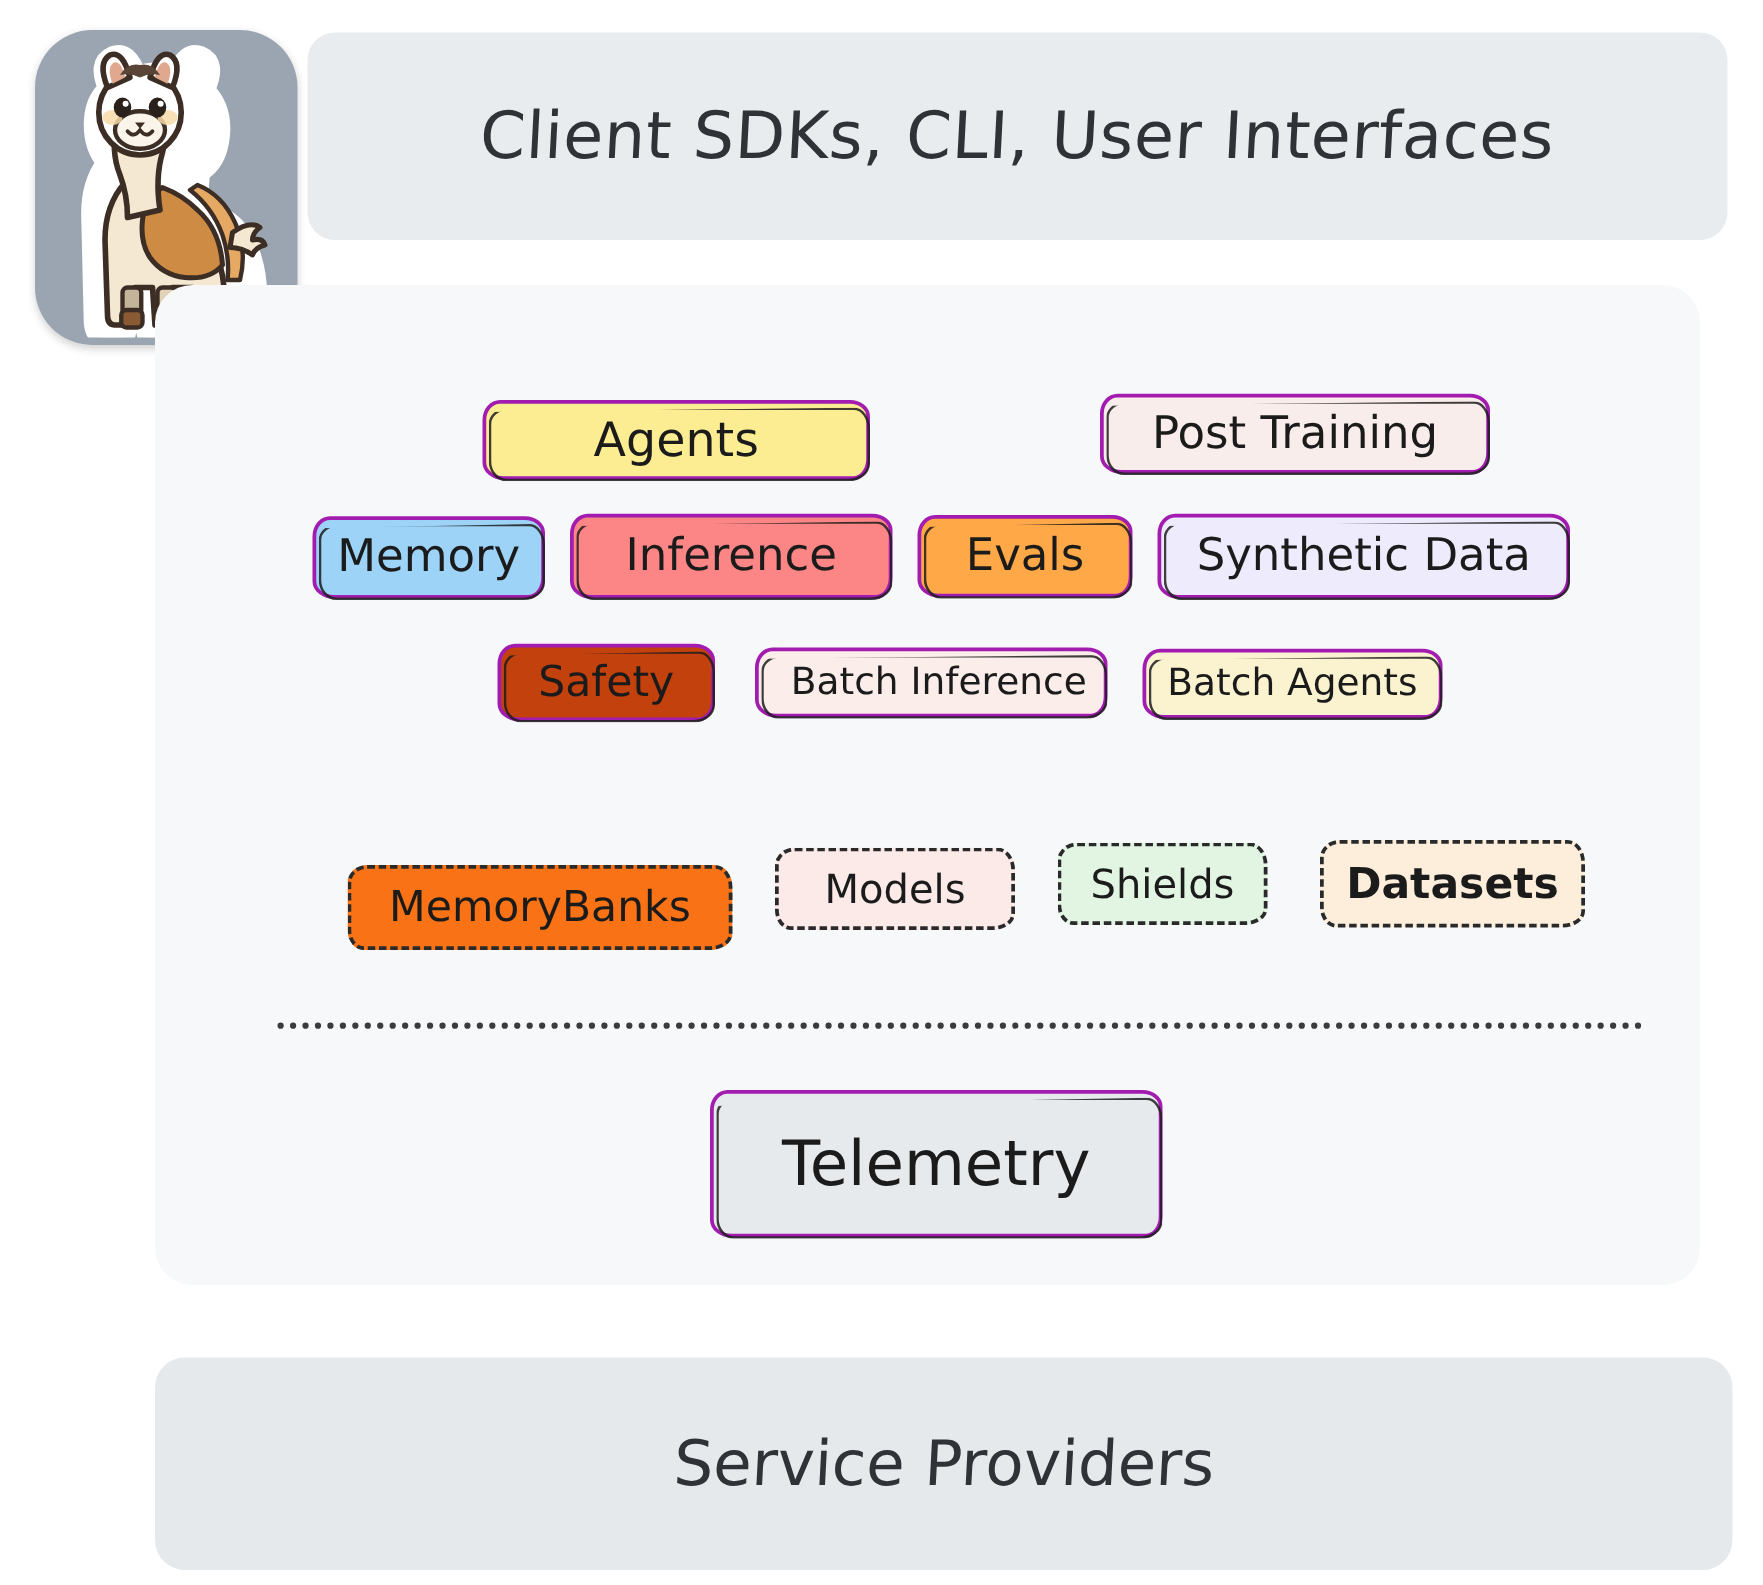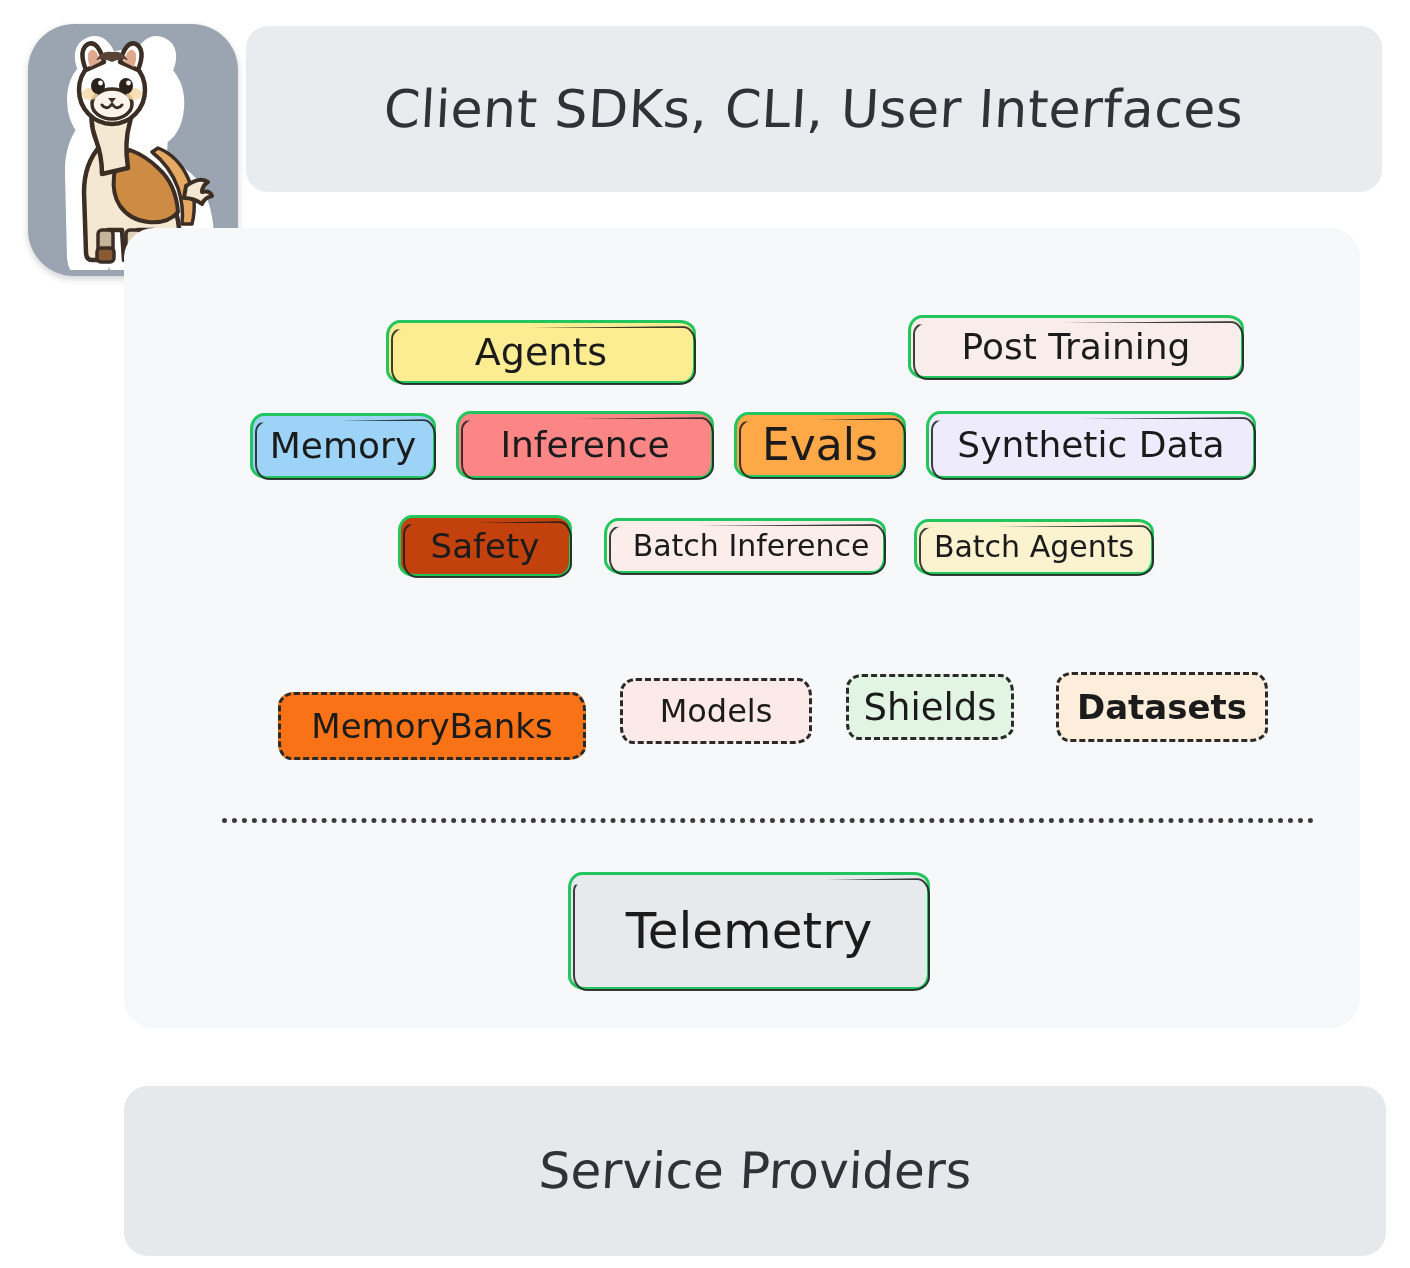--- a/index.html
+++ b/index.html
@@ -44,21 +44,21 @@
     position:absolute;
     display:flex;align-items:center;justify-content:center;
     box-sizing:border-box;
     color:#1b1b1b;
     font-family:"DejaVu Sans", sans-serif;
     white-space:nowrap;
   }
   .node .lbl{position:relative;z-index:3;line-height:1;}
   
   .node.solid{
-    border:3px solid #22c55e;
+    border:3px solid #a21caf;
     border-radius:14px 16px 13px 17px / 16px 13px 17px 14px;
   }
   .node.solid::before{
     content:"";position:absolute;left:2px;top:3px;right:-3px;bottom:-4px;
     border:2.5px solid #1d1d1d;
     border-radius:16px 13px 17px 14px / 13px 17px 14px 16px;
     pointer-events:none;z-index:1;
     clip-path:polygon(0 6%,100% 0,100% 100%,0 100%);
     opacity:.85;
   }
@@ -136,32 +136,32 @@
 
   <div id="top-bar" style="background: rgb(232, 236, 239);">
     <span class="txt">Client SDKs, CLI, User Interfaces</span>
   </div>
 
   <div id="main-panel" style="background: rgb(246, 248, 250);"></div>
 
   <div class="node solid" style="left: 386px; top: 320px; width: 310px; height: 64px; background: rgb(252, 236, 146);">
     <span class="lbl" style="font-size: 38px;">Agents</span>
   </div>
-  <div class="node solid" style="left: 880px; top: 315px; width: 336px; height: 64px; background: rgb(248, 237, 234); margin-left: 28px;">
+  <div class="node solid" style="left: 880px; top: 315px; width: 312px; height: 64px; background: rgb(248, 237, 234);">
     <span class="lbl" style="font-size: 36px;">Post Training</span>
   </div>
 
   <div class="node solid" style="left: 250px; top: 413px; width: 186px; height: 66px; background: rgb(157, 211, 247);">
     <span class="lbl" style="font-size: 36px;">Memory</span>
   </div>
   <div class="node solid" style="left: 456px; top: 411px; width: 258px; height: 68px; background: rgb(252, 133, 133);">
     <span class="lbl" style="font-size: 36px;">Inference</span>
   </div>
   <div class="node solid" style="left: 734px; top: 412px; width: 172px; height: 66px; background: rgb(255, 168, 72);">
-    <span class="lbl" style="font-size: 44px;">Evals</span>
+    <span class="lbl" style="font-size: 36px;">Evals</span>
   </div>
   <div class="node solid" style="left: 926px; top: 411px; width: 330px; height: 68px; background: rgb(237, 235, 252);">
     <span class="lbl" style="font-size: 36px;">Synthetic Data</span>
   </div>
 
   <div class="node solid" style="left: 398px; top: 515px; width: 174px; height: 62px; background: #c2410c;">
     <span class="lbl" style="font-size: 34px;">Safety</span>
   </div>
   <div class="node solid" style="left: 604px; top: 518px; width: 282px; height: 56px; background: rgb(251, 237, 234);">
     <span class="lbl" style="font-size: 30px; margin-left: 12px;">Batch Inference</span>
@@ -170,21 +170,21 @@
     <span class="lbl" style="font-size: 30px;">Batch Agents</span>
   </div>
 
   <div class="node dashed" style="left: 278px; top: 692px; width: 308px; height: 68px; background: #f97316;">
     <span class="lbl" style="font-size: 34px;">MemoryBanks</span>
   </div>
   <div class="node dashed" style="left: 620px; top: 678px; width: 192px; height: 66px; background: rgb(251, 234, 232);">
     <span class="lbl" style="font-size: 32px;">Models</span>
   </div>
   <div class="node dashed" style="left: 846px; top: 674px; width: 168px; height: 66px; background: rgb(226, 245, 227);">
-    <span class="lbl" style="font-size: 37px;">Shields</span>
+    <span class="lbl" style="font-size: 32px;">Shields</span>
   </div>
   <div class="node dashed" style="left: 1056px; top: 672px; width: 212px; height: 70px; background: rgb(253, 238, 220);">
     <span class="lbl" style="font-size: 34px; font-weight: bold;">Datasets</span>
   </div>
 
   <div id="divider"></div>
 
   <div class="node solid" style="left: 568px; top: 872px; width: 362px; height: 118px; background: rgb(230, 234, 236);">
     <span class="lbl" style="font-size: 50px;">Telemetry</span>
   </div>

